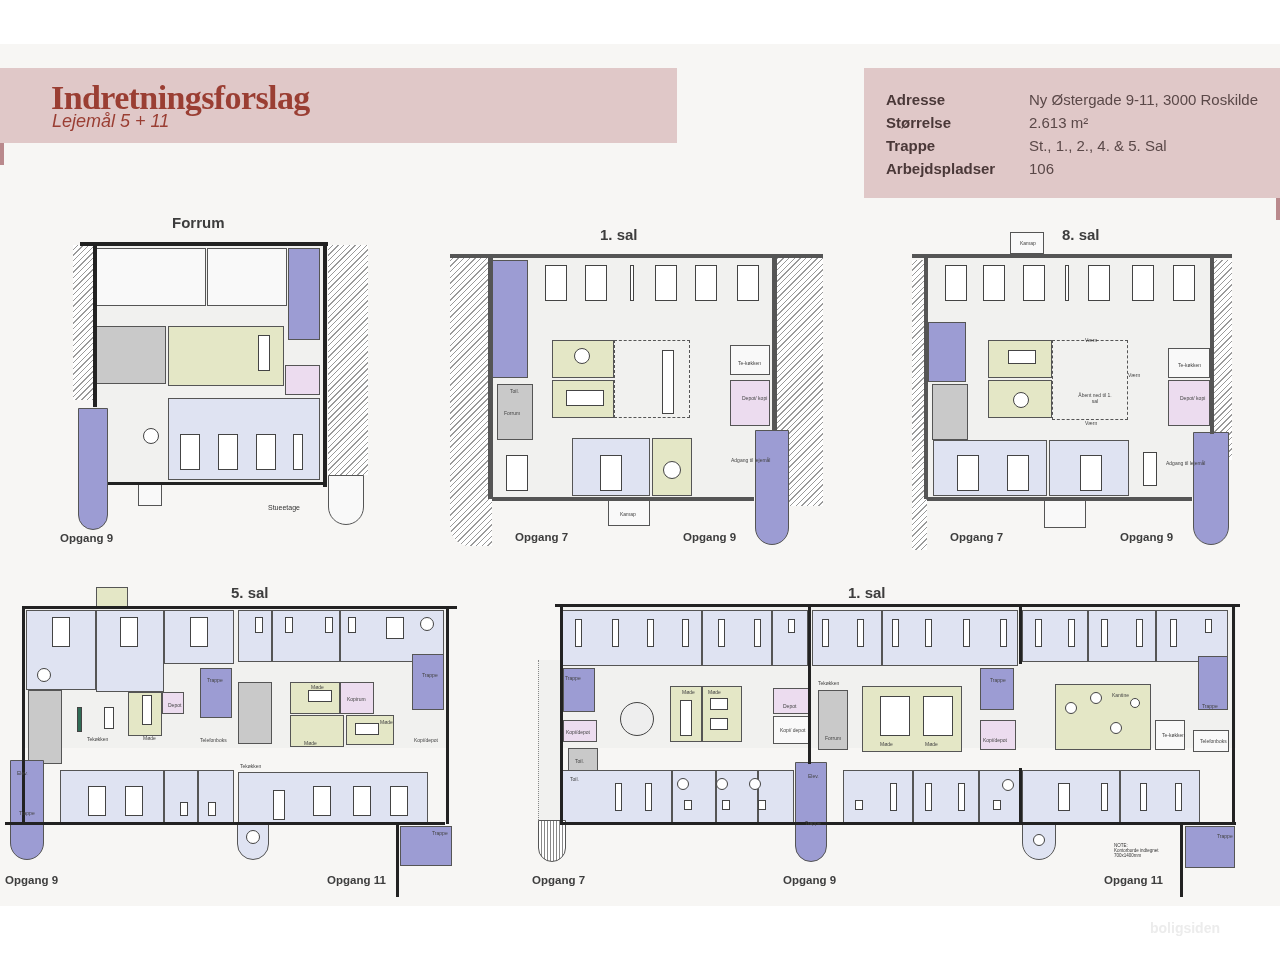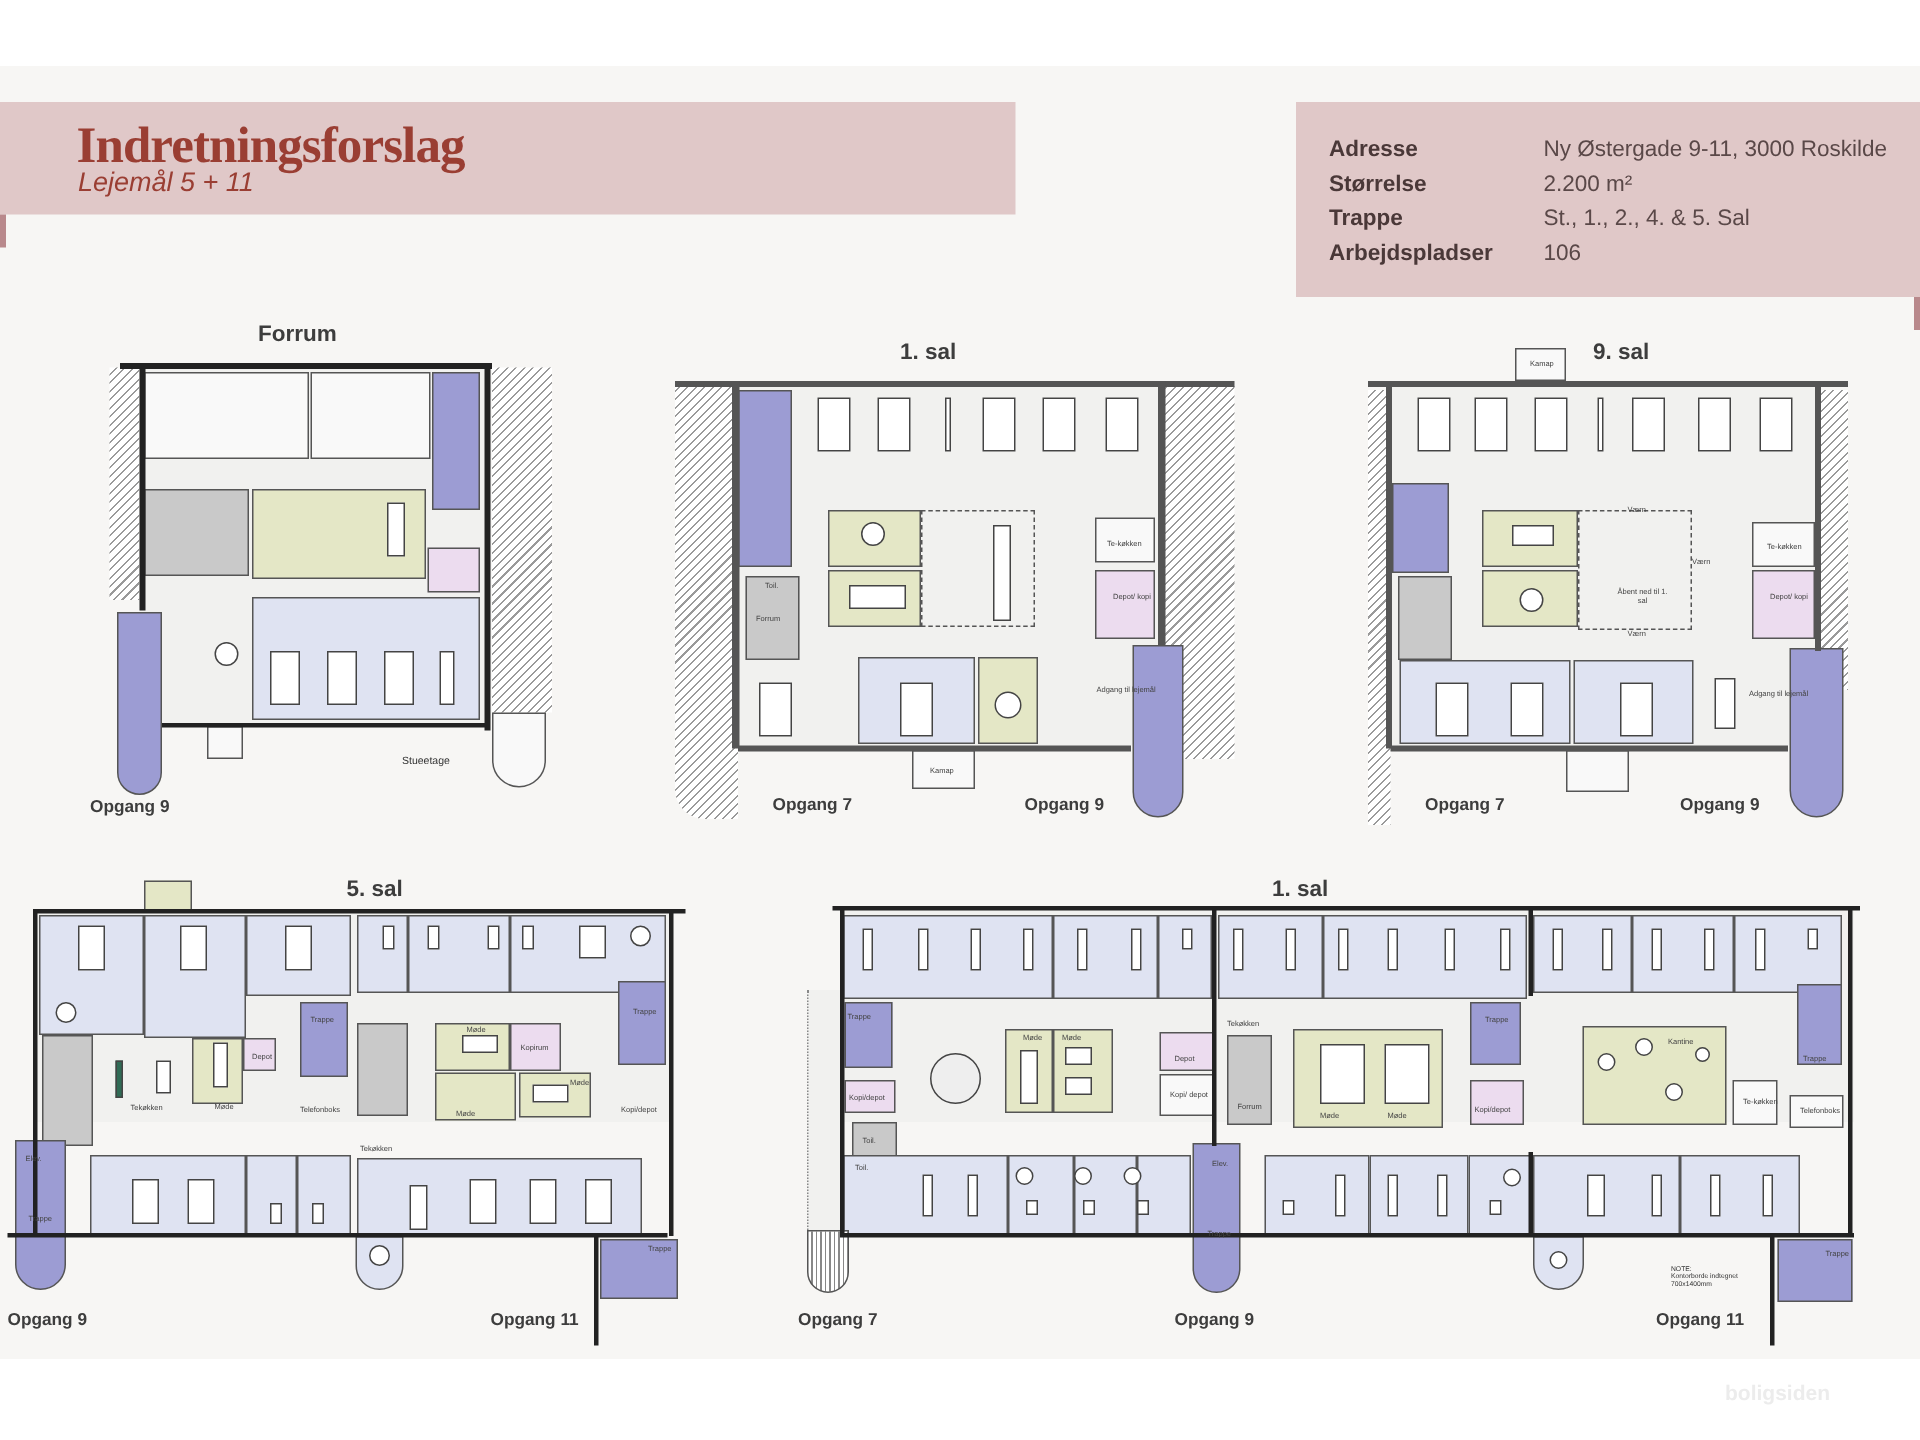--- a/index.html
+++ b/index.html
@@ -47,21 +47,21 @@
 <div class="subtitle">Lejemål 5 + 11</div>
 
 <div class="info-box">
   <div class="flag"></div>
   <div class="info-row" style="top:22px">
     <span class="info-label">Adresse</span>
     <span class="info-value">Ny Østergade 9-11, 3000 Roskilde</span>
   </div>
   <div class="info-row" style="top:45px">
     <span class="info-label">Størrelse</span>
-    <span class="info-value">2.200 m²</span>
+    <span class="info-value">2.613 m²</span>
   </div>
   <div class="info-row" style="top:68px">
     <span class="info-label">Trappe</span>
     <span class="info-value">St., 1., 2., 4. &amp; 5. Sal</span>
   </div>
   <div class="info-row" style="top:91px">
     <span class="info-label">Arbejdspladser</span>
     <span class="info-value">106</span>
   </div>
 </div>
@@ -130,21 +130,21 @@
   <div class="tiny" style="left:510px;top:388px">Toil.</div>
   <div class="tiny" style="left:504px;top:410px">Forrum</div>
   <div class="tiny" style="left:738px;top:360px">Te-køkken</div>
   <div class="tiny" style="left:742px;top:395px">Depot/ kopi</div>
   <div class="tiny" style="left:731px;top:457px">Adgang til lejemål</div>
   <div class="tiny" style="left:620px;top:511px">Kamap</div>
 </div>
 <div class="opgang" style="left:515px;top:531px">Opgang 7</div>
 <div class="opgang" style="left:683px;top:531px">Opgang 9</div>
 
-<div class="plan-label" style="left:1062px;top:226px">9. sal</div>
+<div class="plan-label" style="left:1062px;top:226px">8. sal</div>
 <div>
   <div class="hatch" style="left:912px;top:260px;width:15px;height:290px"></div>
   <div class="hatch" style="left:1212px;top:260px;width:20px;height:200px"></div>
   <div class="plan" style="left:927px;top:257px;width:285px;height:240px"></div>
   <div class="room white" style="left:1010px;top:232px;width:34px;height:22px"></div>
   <div class="room purple" style="left:928px;top:322px;width:38px;height:60px"></div>
   <div class="room grey" style="left:932px;top:384px;width:36px;height:56px"></div>
   <div class="room green" style="left:988px;top:340px;width:64px;height:38px"></div>
   <div class="room green" style="left:988px;top:380px;width:64px;height:38px"></div>
   <div class="dash" style="left:1052px;top:340px;width:76px;height:80px"></div>

